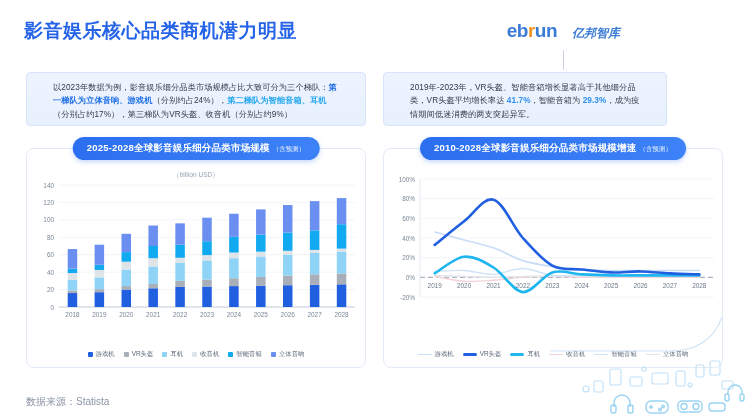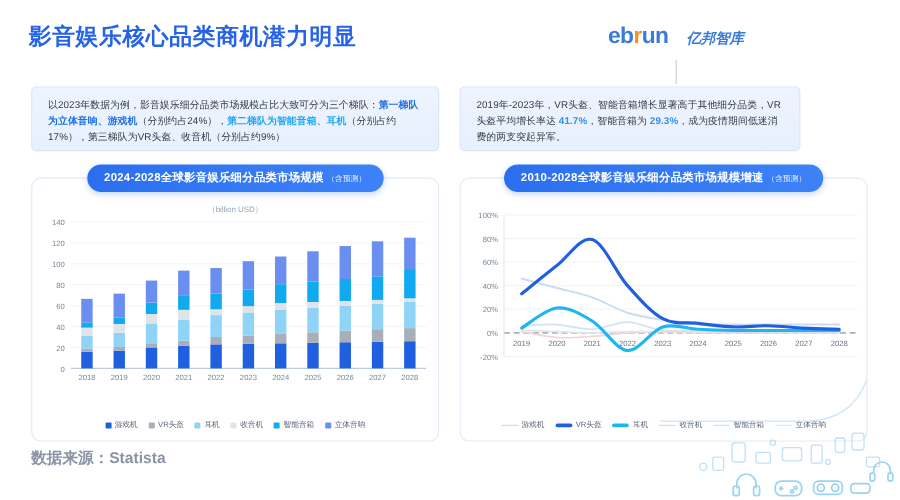--- a/index.html
+++ b/index.html
@@ -33,21 +33,21 @@
   .alipay-mark .v1 { left:6px; top:0px; width:4px; height:10px; }
   .alipay-mark .h1 { left:0px; top:4px; width:10px; height:4px; }
   .alipay-mark .v2 { left:10px; top:10px; width:6px; height:4px; }
 
   
   .callout {
     position:absolute;
     background: linear-gradient(180deg,#eef4ff 0%, #e7f0fd 100%);
     border:1px solid #d7e4fb;
     border-radius:4px;
-    padding:8px 13px;
+    padding:8px 26px;
     font-size:8.2px; line-height:1.62; color:#333a44;
     letter-spacing:0.1px;
   }
   #callout-left  { left:26px;  top:72px; width:340px; height:54px; }
   #callout-right { left:383px; top:72px; width:284px; height:54px; }
   .hl-blue   { color:#1f6fe5; font-weight:bold; }
   .hl-cyan   { color:#25a7f0; font-weight:bold; }
   .hl-num    { color:#2f8ff0; font-weight:bold; }
 
   
@@ -80,22 +80,22 @@
     position:absolute; left:0; right:0; bottom:8px;
     display:flex; justify-content:center; align-items:center; gap:9px;
     flex-wrap:nowrap;
   }
   .legend-item { display:flex; align-items:center; gap:3px; font-size:6.4px; color:#5b6678; white-space:nowrap; }
   .legend-swatch { width:5px; height:5px; border-radius:1px; flex:none; }
   .legend-line { width:14px; height:2px; border-radius:2px; flex:none; }
 
   
   #source-note {
-    position:absolute; left:26px; top:373px;
-    font-size:13px; color:#8a94a4;font-weight:bold;
+    position:absolute; left:26px; top:395px;
+    font-size:10px; color:#8a94a4;
   }
   #deco { position:absolute; right:0; bottom:0; width:170px; height:66px; pointer-events:none; }
   #curve-deco { position:absolute; right:0; bottom:30px; width:200px; height:70px; pointer-events:none;}
 </style>
 </head>
 <body>
 
 <div id="page">
 
   <div id="header">
@@ -121,21 +121,21 @@
   <div id="callout-left" class="callout">
     <span>以2023年数据为例，影音娱乐细分品类市场规模占比大致可分为三个梯队：</span><span class="hl-blue">第一梯队为立体音响、游戏机</span><span>（分别约占24%），</span><span class="hl-cyan">第二梯队为智能音箱、耳机</span><span>（分别占约17%），第三梯队为VR头盔、收音机（分别占约9%）</span>
   </div>
 
   <div id="callout-right" class="callout">
     <span>2019年-2023年，VR头盔、智能音箱增长显著高于其他细分品类，VR头盔平均增长率达 </span><span class="hl-num">41.7%</span><span>，智能音箱为 </span><span class="hl-num">29.3%</span><span>，成为疫情期间低迷消费的两支突起异军。</span>
   </div>
 
   <div id="card-left" class="chart-card">
     <div class="chart-banner">
-      <span>2024-2028全球影音娱乐细分品类市场规模</span><span class="sub">（含预测）</span>
+      <span>2025-2028全球影音娱乐细分品类市场规模</span><span class="sub">（含预测）</span>
     </div>
     <div class="unit-label">（billion USD）</div>
     <div class="plot-wrap">
       <svg id="bar-svg" width="340" height="148" viewBox="0 0 340 148">
           <line x1="32" y1="128" x2="328" y2="128" stroke="#c2ccd8" stroke-width="1"></line>
           <text x="27" y="130.6" text-anchor="end" font-size="6.4" fill="#7b8797" font-family="&quot;Liberation Sans&quot;,sans-serif">0</text>
           <line x1="32" y1="110.57142857142857" x2="328" y2="110.57142857142857" stroke="#eef2f7" stroke-width="0.8"></line>
           <text x="27" y="113.17142857142856" text-anchor="end" font-size="6.4" fill="#7b8797" font-family="&quot;Liberation Sans&quot;,sans-serif">20</text>
           <line x1="32" y1="93.14285714285714" x2="328" y2="93.14285714285714" stroke="#eef2f7" stroke-width="0.8"></line>
           <text x="27" y="95.74285714285713" text-anchor="end" font-size="6.4" fill="#7b8797" font-family="&quot;Liberation Sans&quot;,sans-serif">40</text>

